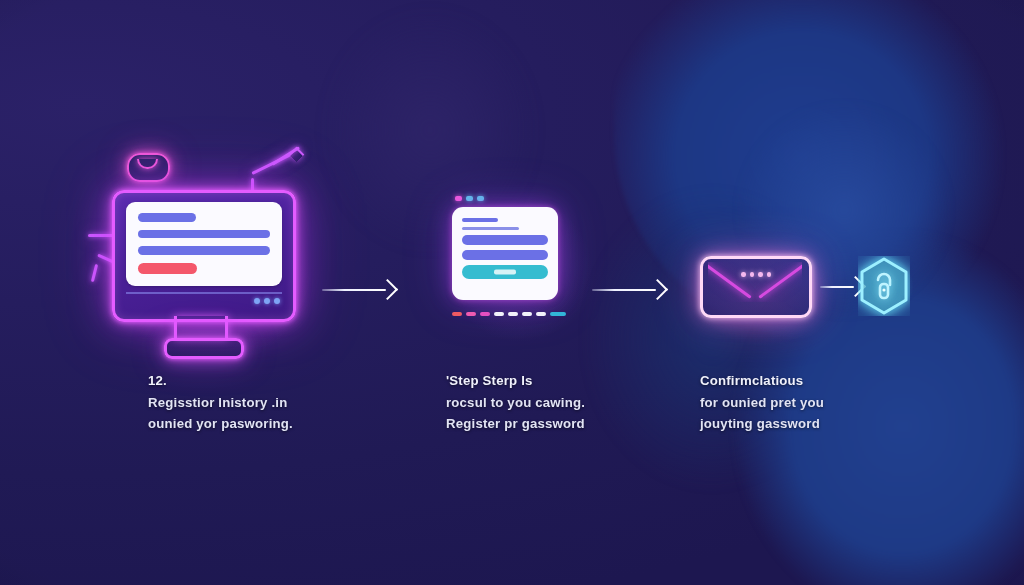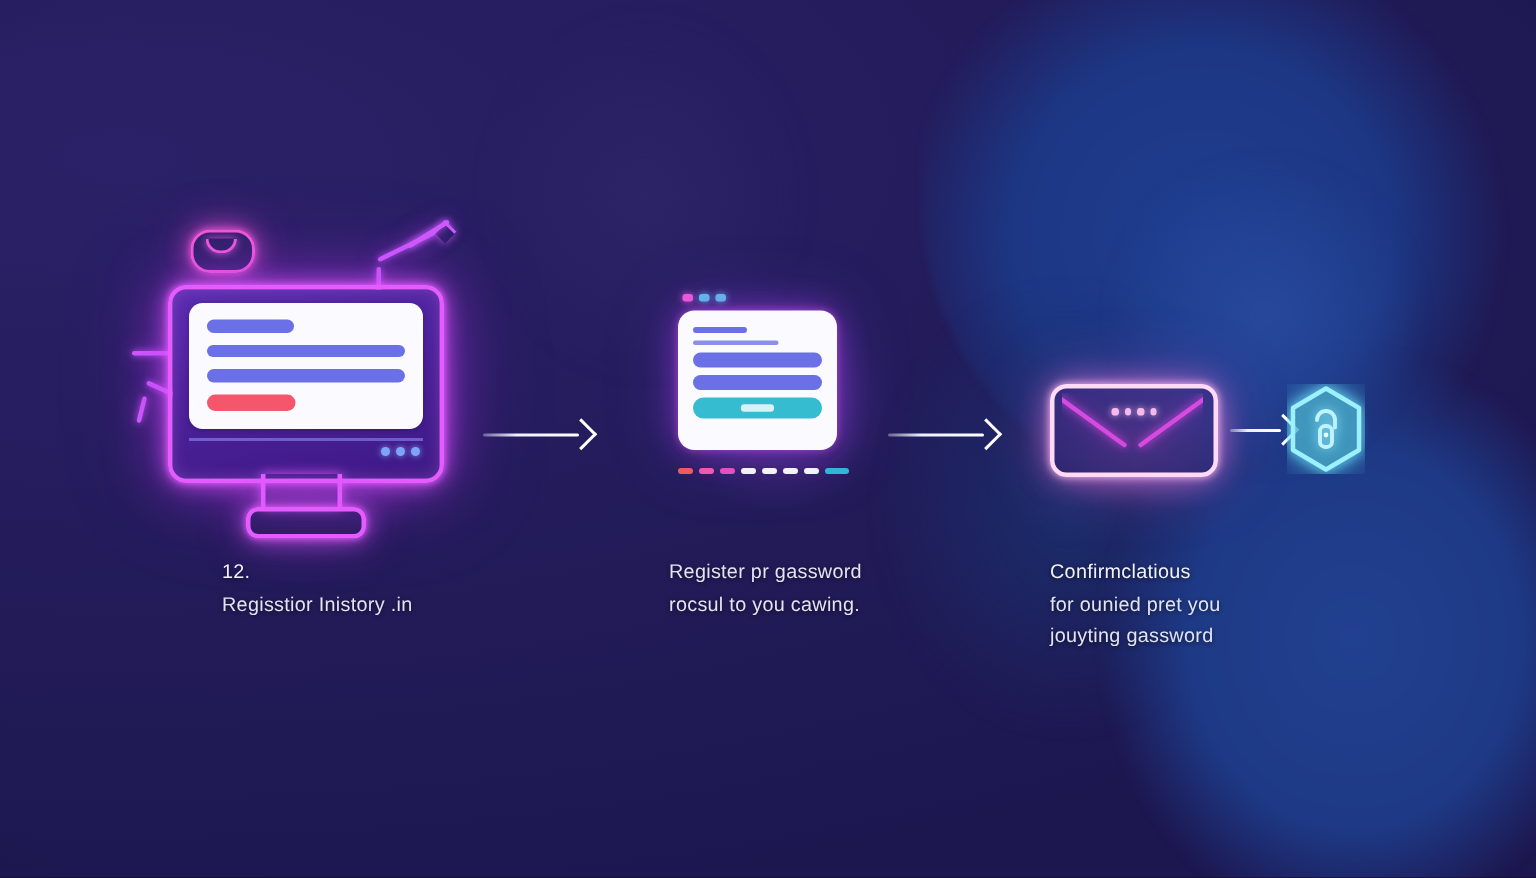--- a/index.html
+++ b/index.html
@@ -75,24 +75,24 @@
     position: absolute;
     color: #e2e4f4;
     font-size: 13.2px;
     line-height: 21.5px;
     letter-spacing: .2px;
     text-shadow: 0 1px 3px rgba(0,0,0,.55);
     white-space: nowrap;
   }
   .caption .lead {
     display: block;
-    font-weight: 400;
+    font-weight: 700;
     color: #f0f1fb;
   }
-  .caption .ln { display: block; }
+  .caption .ln { display: block; font-weight: bold; }
 
   
   .arrow {
     position: absolute;
     height: 24px;
   }
   .arrow .shaft {
     position: absolute;
     left: 0; top: 11px;
     height: 2px;
@@ -422,20 +422,21 @@
           <i></i>
         </div>
       </div>
       <div class="monitor-neck"></div>
       <div class="monitor-base"></div>
     </div>
 
     <div class="caption" style="left:148px; top:370px;">
       <span class="lead">12.</span>
       <span class="ln">Regisstior Inistory .in</span>
+      <span class="ln">ounied yor pasworing.</span>
     </div>
   </div>
 
   <div class="arrow" style="left:322px; top:278px; width:74px;">
     <div class="shaft" style="width:64px;"></div>
     <div class="head" style="left:58px;"></div>
   </div>
 
   <div class="step">
     <div class="card-wrap">
@@ -459,22 +460,23 @@
         <i style="background:#e54fc0;"></i>
         <i style="background:#f2f2fb;"></i>
         <i style="background:#f2f2fb;"></i>
         <i style="background:#f2f2fb;"></i>
         <i style="background:#f2f2fb;"></i>
         <i style="background:#32b6d8; width:16px;"></i>
       </div>
     </div>
 
     <div class="caption" style="left:446px; top:370px;">
+      <span class="lead">'Step Sterp Is</span>
+      <span class="ln">rocsul to you cawing.</span>
       <span class="ln">Register pr gassword</span>
-      <span class="ln">rocsul to you cawing.</span>
     </div>
   </div>
 
   <div class="arrow" style="left:592px; top:278px; width:74px;">
     <div class="shaft" style="width:64px;"></div>
     <div class="head" style="left:58px;"></div>
   </div>
 
   <div class="step">
     <div class="env-wrap">

